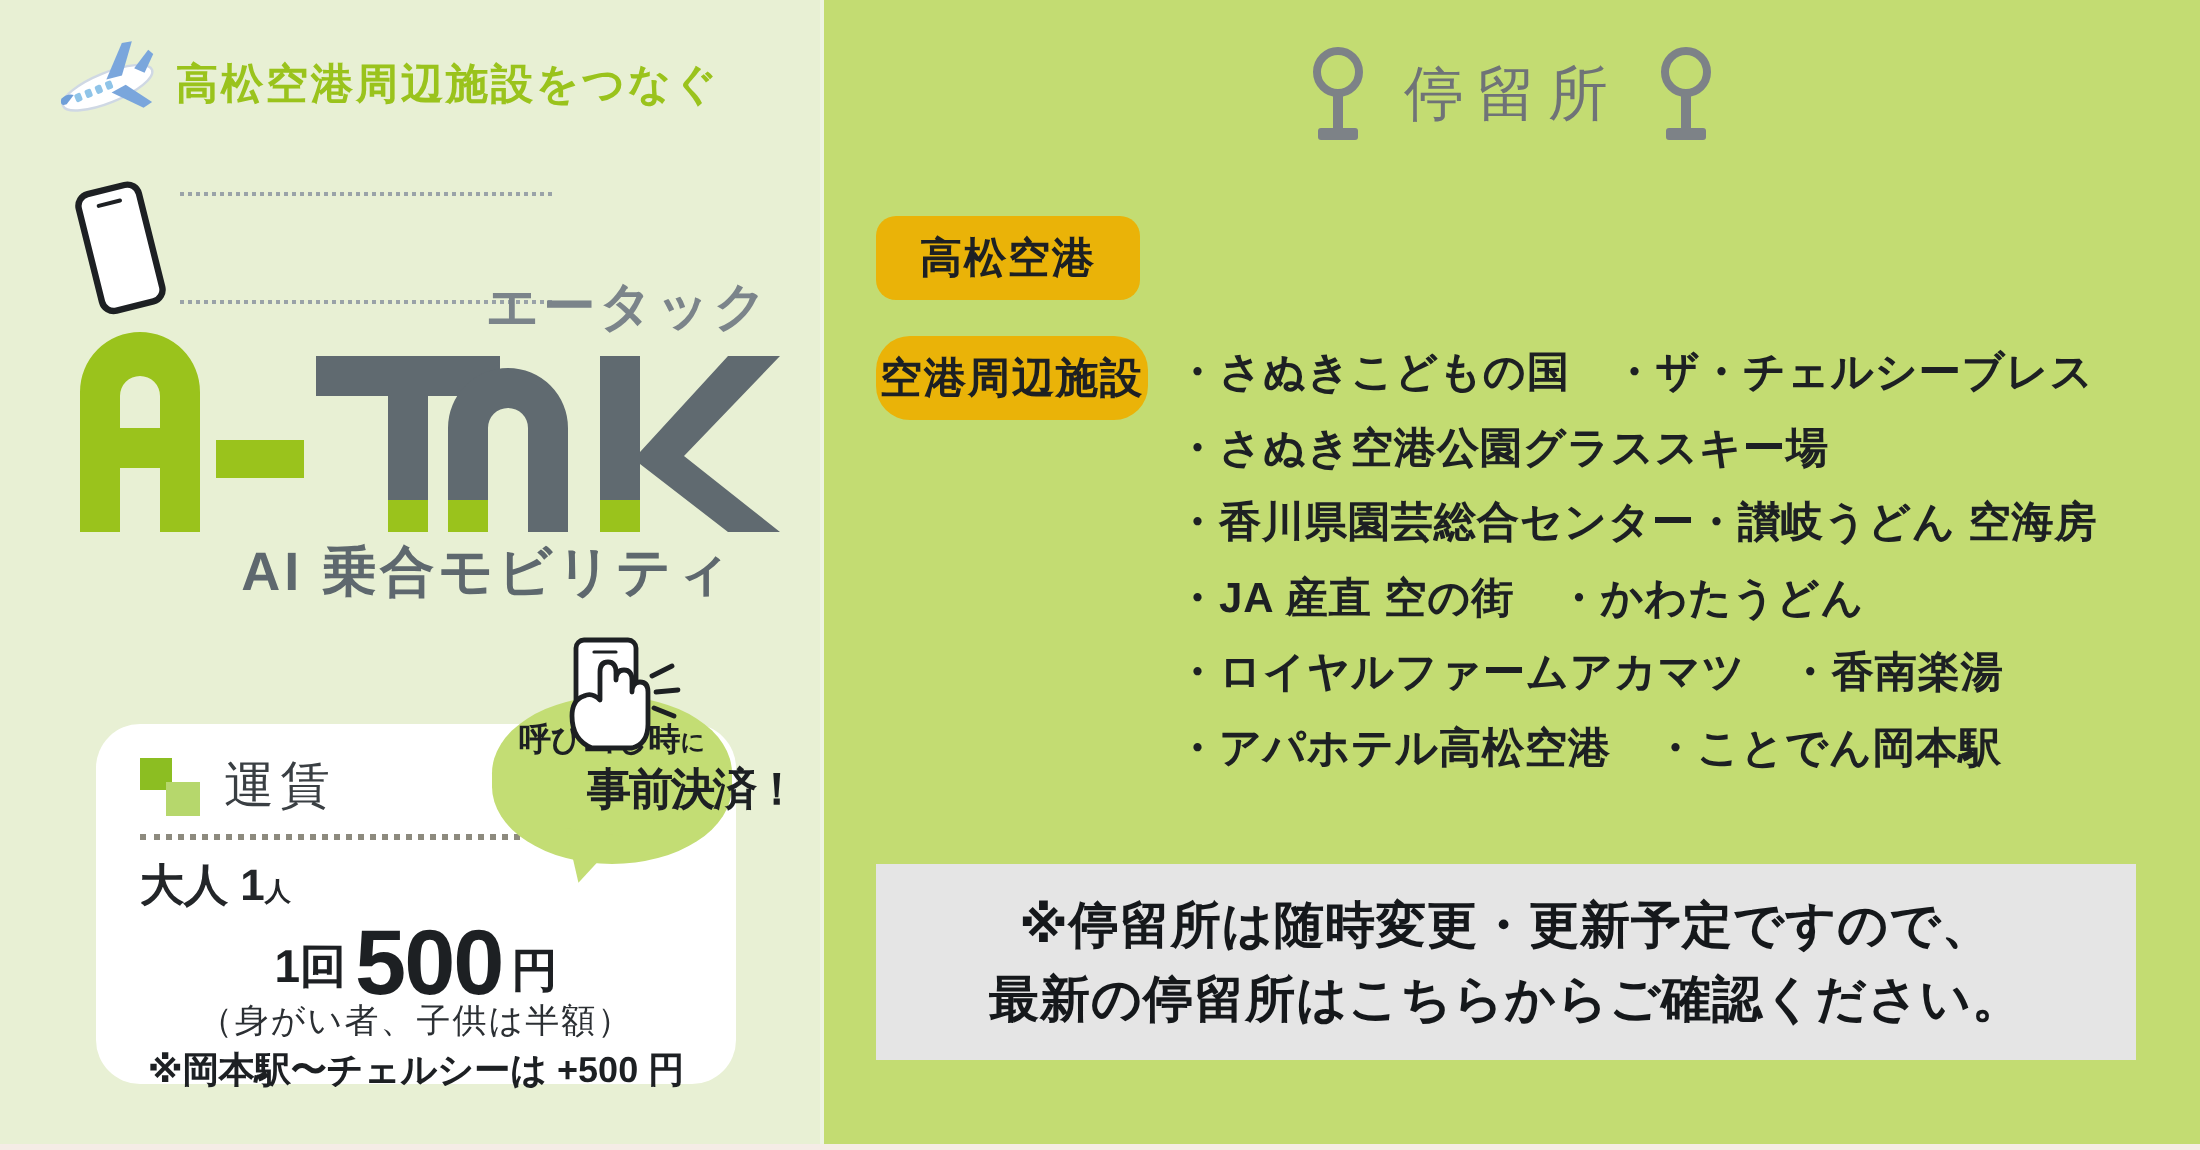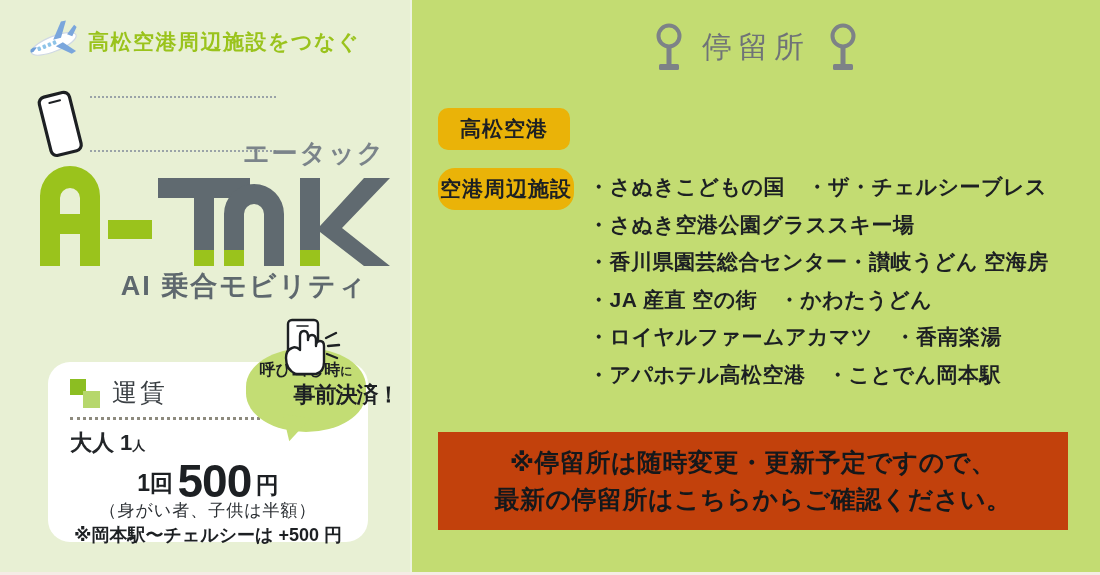--- a/index.html
+++ b/index.html
@@ -85,21 +85,21 @@
     font-size:21px;font-weight:700;color:#1d2023;display:flex;align-items:center;
     justify-content:center;letter-spacing:1px;}
   .badge-airport{left:438px;top:108px;width:132px;height:42px;}
   .badge-facility{left:438px;top:168px;width:136px;height:42px;border-radius:17px;}
 
   .facilities{position:absolute;left:588px;top:168px;width:500px;}
   .fac-line{font-size:21px;font-weight:700;color:#1d2023;letter-spacing:0.5px;
     line-height:37.5px;white-space:nowrap;}
 
   .notice{position:absolute;left:438px;top:432px;width:630px;height:98px;
-    background:#c2410c;display:flex;flex-direction:column;align-items:center;
+    background:#e5e5e5;display:flex;flex-direction:column;align-items:center;
     justify-content:center;gap:4px;}
   .notice-line{font-size:25px;font-weight:800;color:#15181b;letter-spacing:0.5px;white-space:nowrap;}
 </style>
 </head>
 <body>
 
 <div class="poster">
 
   <div class="left-panel">
 

